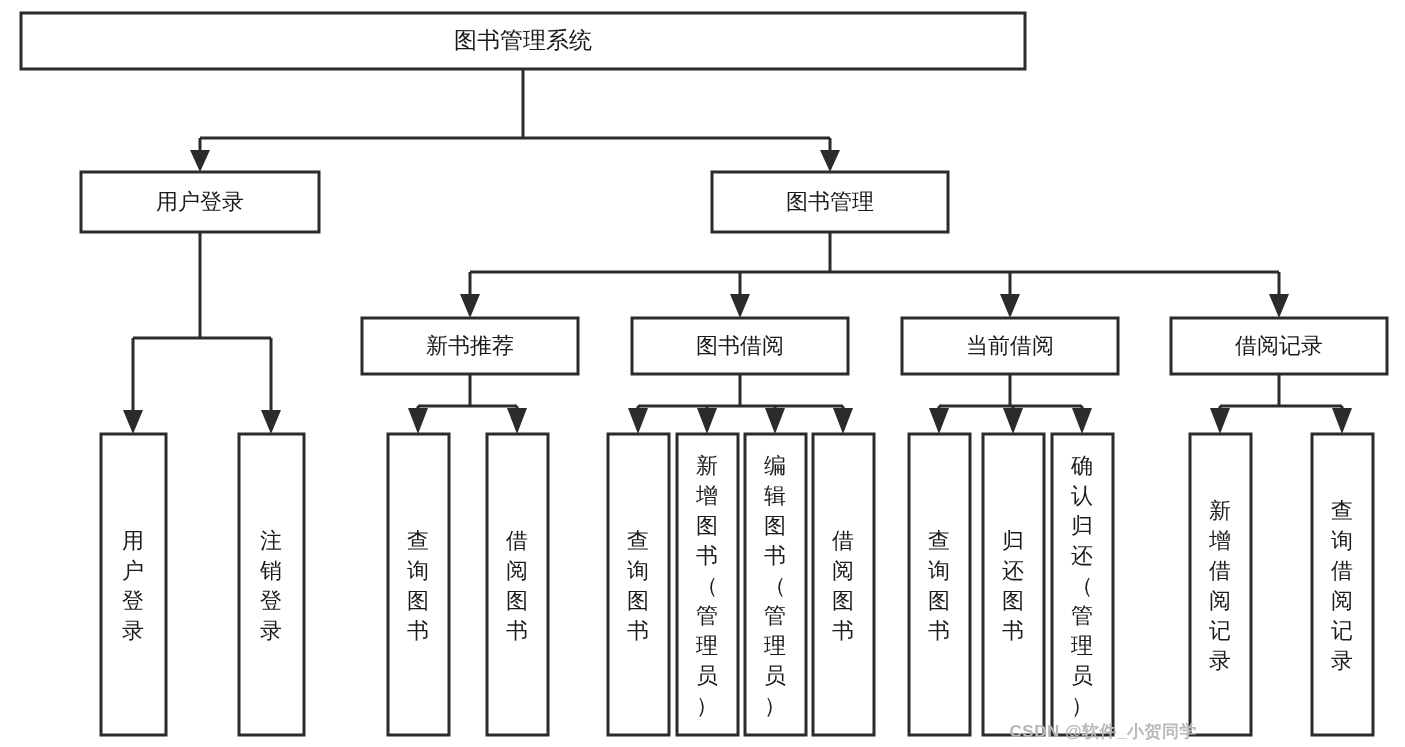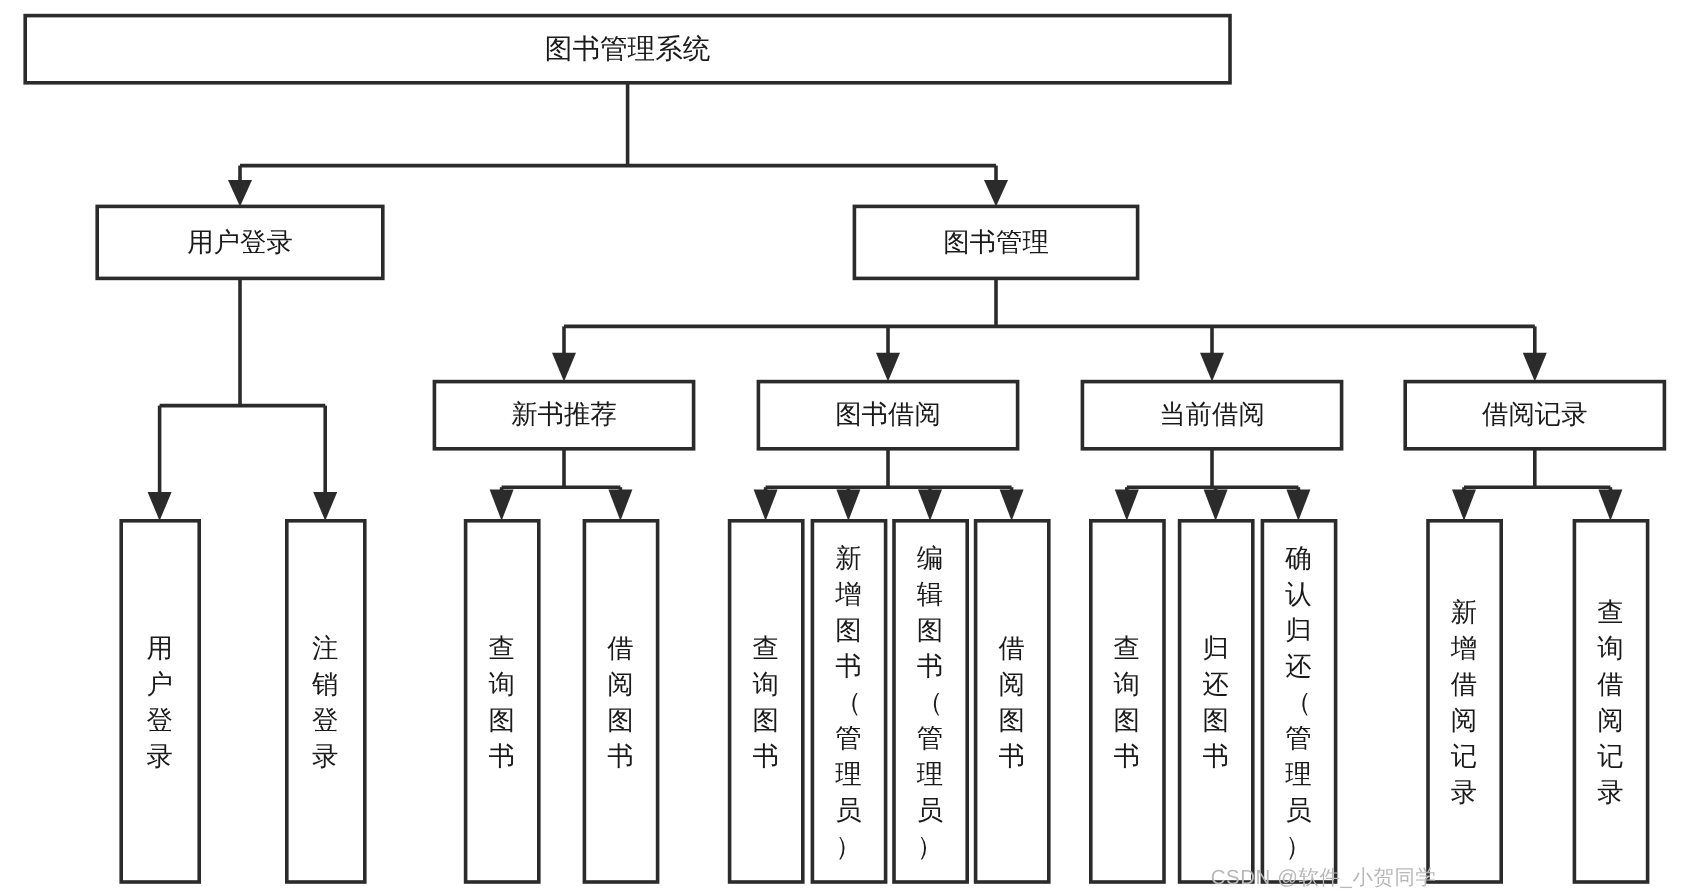--- a/index.html
+++ b/index.html
@@ -60,20 +60,21 @@
   }
   .watermark {
     position: absolute;
     right: 14px;
     bottom: 4px;
     font-family: "Liberation Sans", "DejaVu Sans", sans-serif;
     font-size: 17px;
     color: #b8b8b8;
     white-space: nowrap;
     letter-spacing: 0.5px;
+    font-weight: bold;
   }
 </style>
 </head>
 <body>
 
 <div id="diagram-root">
 
   <svg class="diagram" viewBox="0 0 1405 747">
 
     <g>

